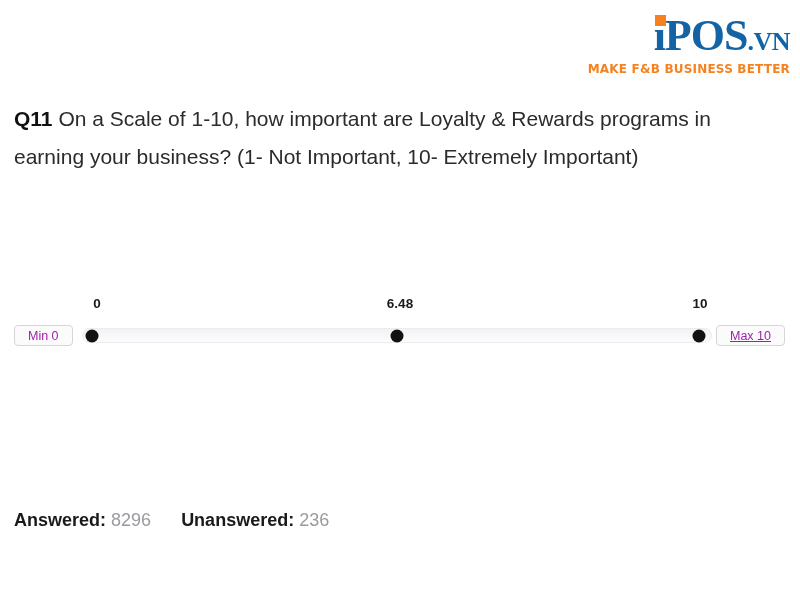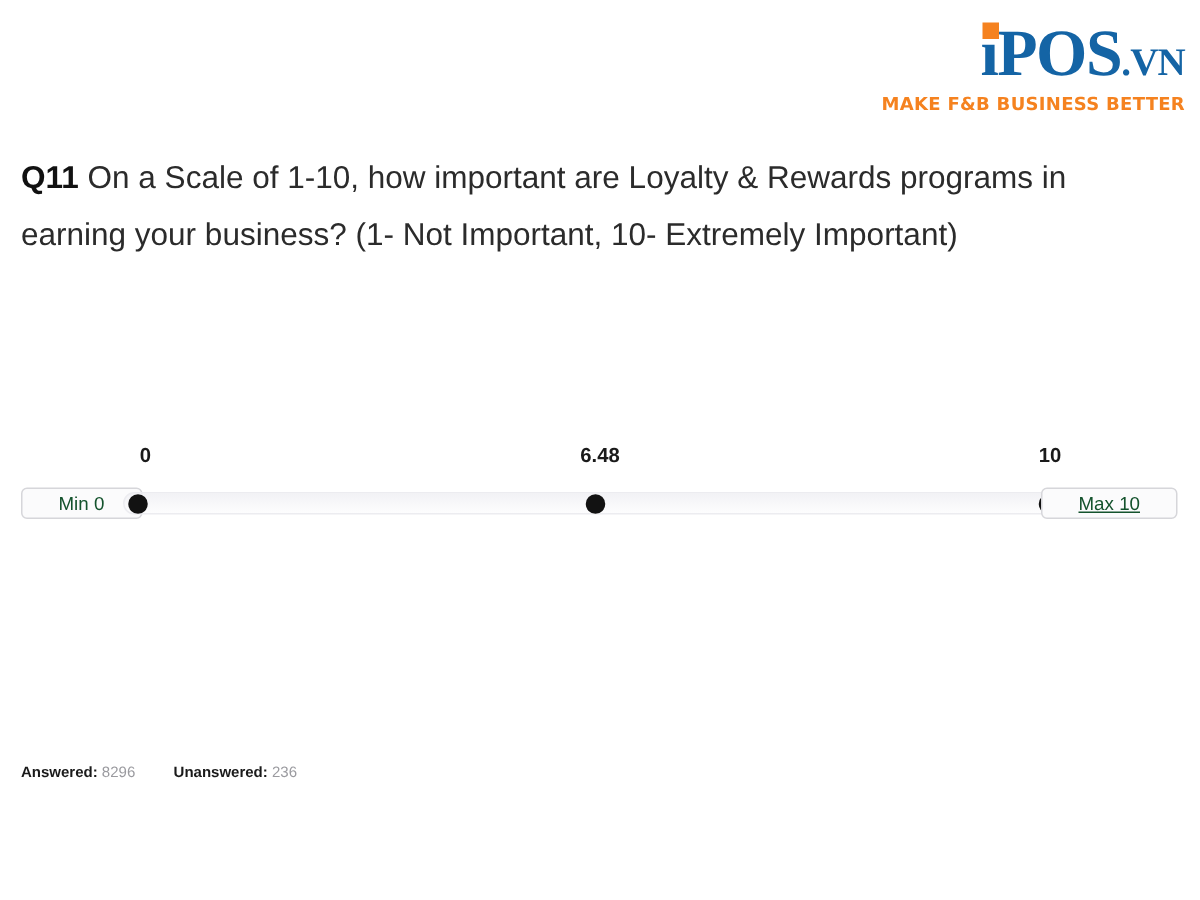--- a/index.html
+++ b/index.html
@@ -115,26 +115,26 @@
     left: 0;
     top: 28px;
     width: 800px;
     height: 26px;
   }
   .minmax-badge {
     position: absolute;
     top: 1px;
     height: 21px;
     line-height: 21px;
-    padding: 0 24px;
+    padding: 0 13px;
     border: 1px solid #d6d6da;
     border-radius: 4px;
     background: #fbfbfc;
     font-size: 12.5px;
-    color: #14532d;
+    color: #a21caf;
     white-space: nowrap;
     box-sizing: border-box;
   }
   .badge-min { left: 14px; }
   .badge-max { right: 15px; text-decoration: underline; }
 
   .track {
     position: absolute;
     left: 82px;
     right: 88px;
@@ -175,21 +175,21 @@
   }
   .cap-low  { left: 104px; }
   .cap-avg  { left: 400px; }
   .cap-high { left: 695px; }
 
   
   .counts {
     position: absolute;
     left: 14px;
     top: 510px;
-    font-size: 10px;
+    font-size: 18px;
     white-space: nowrap;
   }
   .counts .lbl {
     font-weight: bold;
     color: #1a1a1a;
   }
   .counts .num {
     color: #9a9a9f;
   }
   .counts .gap {

